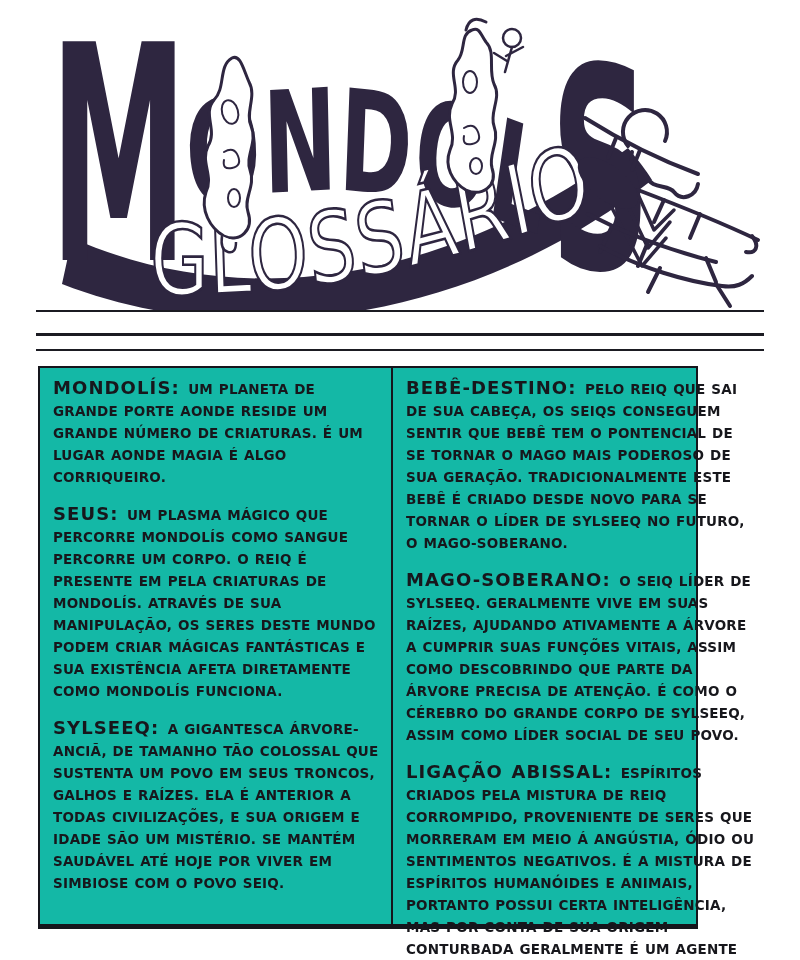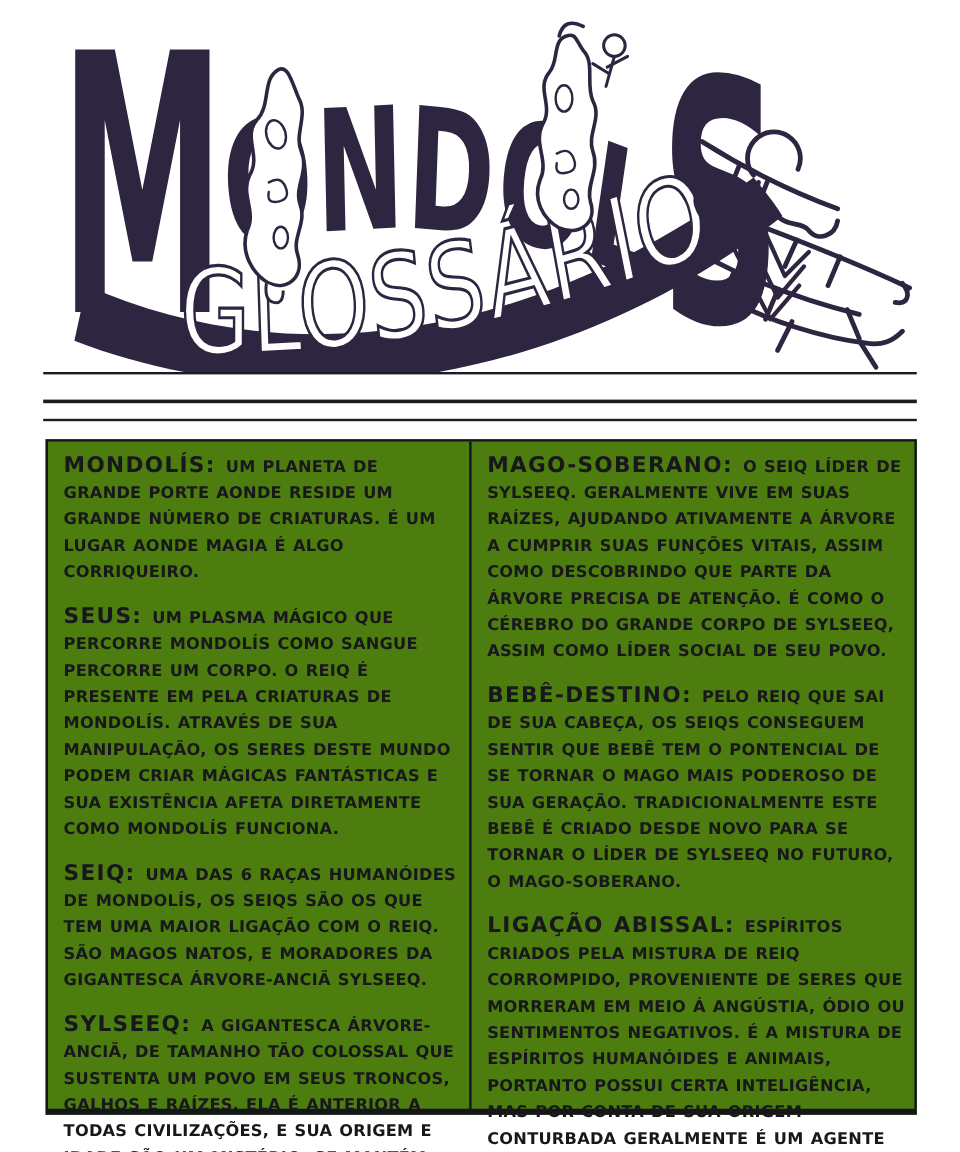--- a/index.html
+++ b/index.html
@@ -10,23 +10,23 @@
   }
   
   .header-art{position:absolute;left:0;top:0;width:800px;height:310px;}
   
   .rule{position:absolute;left:36px;width:728px;background:#1b1b22;}
   .rule-1{top:310px;height:2px;}
   .rule-2{top:333px;height:3px;}
   .rule-3{top:349px;height:2px;}
   
   .gbox{
-    position:absolute;left:38px;top:366px;width:726px;height:563px;
+    position:absolute;left:38px;top:366px;width:660px;height:563px;
     border:2px solid #15151c;border-bottom-width:5px;box-sizing:border-box;
-    background:#4d7c0f;
+    background:#14b8a6;
   }
   .gdivider{position:absolute;top:0;bottom:0;left:351px;width:2px;background:#15151c;}
   .gcol{position:absolute;top:9px;}
   .gcol-left{left:13px;width:332px;}
   .gcol-right{left:366px;width:350px;}
   .entry{
     margin:0 0 15px 0;
     font-size:13.5px;line-height:22px;font-weight:600;
     letter-spacing:0.2px;word-spacing:1px;
   }
@@ -119,21 +119,20 @@
 
 <div class="rule rule-1"></div>
 <div class="rule rule-2"></div>
 <div class="rule rule-3"></div>
 
 <div class="gbox">
   <div class="gdivider"></div>
   <div class="gcol gcol-left" id="col-left">
       <p class="entry"><span class="term">MONDOLÍS: </span><span>UM PLANETA DE GRANDE PORTE AONDE RESIDE UM GRANDE NÚMERO DE CRIATURAS. É UM LUGAR AONDE MAGIA É ALGO CORRIQUEIRO.</span></p>
       <p class="entry"><span class="term">SEUS: </span><span>UM PLASMA MÁGICO QUE PERCORRE MONDOLÍS COMO SANGUE PERCORRE UM CORPO. O REIQ É PRESENTE EM PELA CRIATURAS DE MONDOLÍS. ATRAVÉS DE SUA MANIPULAÇÃO, OS SERES DESTE MUNDO PODEM CRIAR MÁGICAS FANTÁSTICAS E SUA EXISTÊNCIA AFETA DIRETAMENTE COMO MONDOLÍS FUNCIONA.</span></p>
-      <p class="entry"><span class="term">SEIQ: </span><span>UMA DAS 6 RAÇAS HUMANÓIDES DE MONDOLÍS, OS SEIQS SÃO OS QUE TEM UMA MAIOR LIGAÇÃO COM O REIQ. SÃO MAGOS NATOS, E MORADORES DA GIGANTESCA ÁRVORE-ANCIÃ SYLSEEQ.</span></p>
       <p class="entry"><span class="term">SYLSEEQ: </span><span>A GIGANTESCA ÁRVORE-ANCIÃ, DE TAMANHO TÃO COLOSSAL QUE SUSTENTA UM POVO EM SEUS TRONCOS, GALHOS E RAÍZES. ELA É ANTERIOR A TODAS CIVILIZAÇÕES, E SUA ORIGEM E IDADE SÃO UM MISTÉRIO. SE MANTÉM SAUDÁVEL ATÉ HOJE POR VIVER EM SIMBIOSE COM O POVO SEIQ.</span></p>
     </div>
   <div class="gcol gcol-right" id="col-right">
+      <p class="entry"><span class="term">BEBÊ-DESTINO: </span><span>PELO REIQ QUE SAI DE SUA CABEÇA, OS SEIQS CONSEGUEM SENTIR QUE BEBÊ TEM O PONTENCIAL DE SE TORNAR O MAGO MAIS PODEROSO DE SUA GERAÇÃO. TRADICIONALMENTE ESTE BEBÊ É CRIADO DESDE NOVO PARA SE TORNAR O LÍDER DE SYLSEEQ NO FUTURO, O MAGO-SOBERANO.</span></p>
       <p class="entry"><span class="term">MAGO-SOBERANO: </span><span>O SEIQ LÍDER DE SYLSEEQ. GERALMENTE VIVE EM SUAS RAÍZES, AJUDANDO ATIVAMENTE A ÁRVORE A CUMPRIR SUAS FUNÇÕES VITAIS, ASSIM COMO DESCOBRINDO QUE PARTE DA ÁRVORE PRECISA DE ATENÇÃO. É COMO O CÉREBRO DO GRANDE CORPO DE SYLSEEQ, ASSIM COMO LÍDER SOCIAL DE SEU POVO.</span></p>
-      <p class="entry"><span class="term">BEBÊ-DESTINO: </span><span>PELO REIQ QUE SAI DE SUA CABEÇA, OS SEIQS CONSEGUEM SENTIR QUE BEBÊ TEM O PONTENCIAL DE SE TORNAR O MAGO MAIS PODEROSO DE SUA GERAÇÃO. TRADICIONALMENTE ESTE BEBÊ É CRIADO DESDE NOVO PARA SE TORNAR O LÍDER DE SYLSEEQ NO FUTURO, O MAGO-SOBERANO.</span></p>
       <p class="entry"><span class="term">LIGAÇÃO ABISSAL: </span><span>ESPÍRITOS CRIADOS PELA MISTURA DE REIQ CORROMPIDO, PROVENIENTE DE SERES QUE MORRERAM EM MEIO Á ANGÚSTIA, ÓDIO OU SENTIMENTOS NEGATIVOS. É A MISTURA DE ESPÍRITOS HUMANÓIDES E ANIMAIS, PORTANTO POSSUI CERTA INTELIGÊNCIA, MAS POR CONTA DE SUA ORIGEM CONTURBADA GERALMENTE É UM AGENTE DE CAOS E VIOLÊNCIA.</span></p>
     </div>
 </div>
 
 </body></html>

